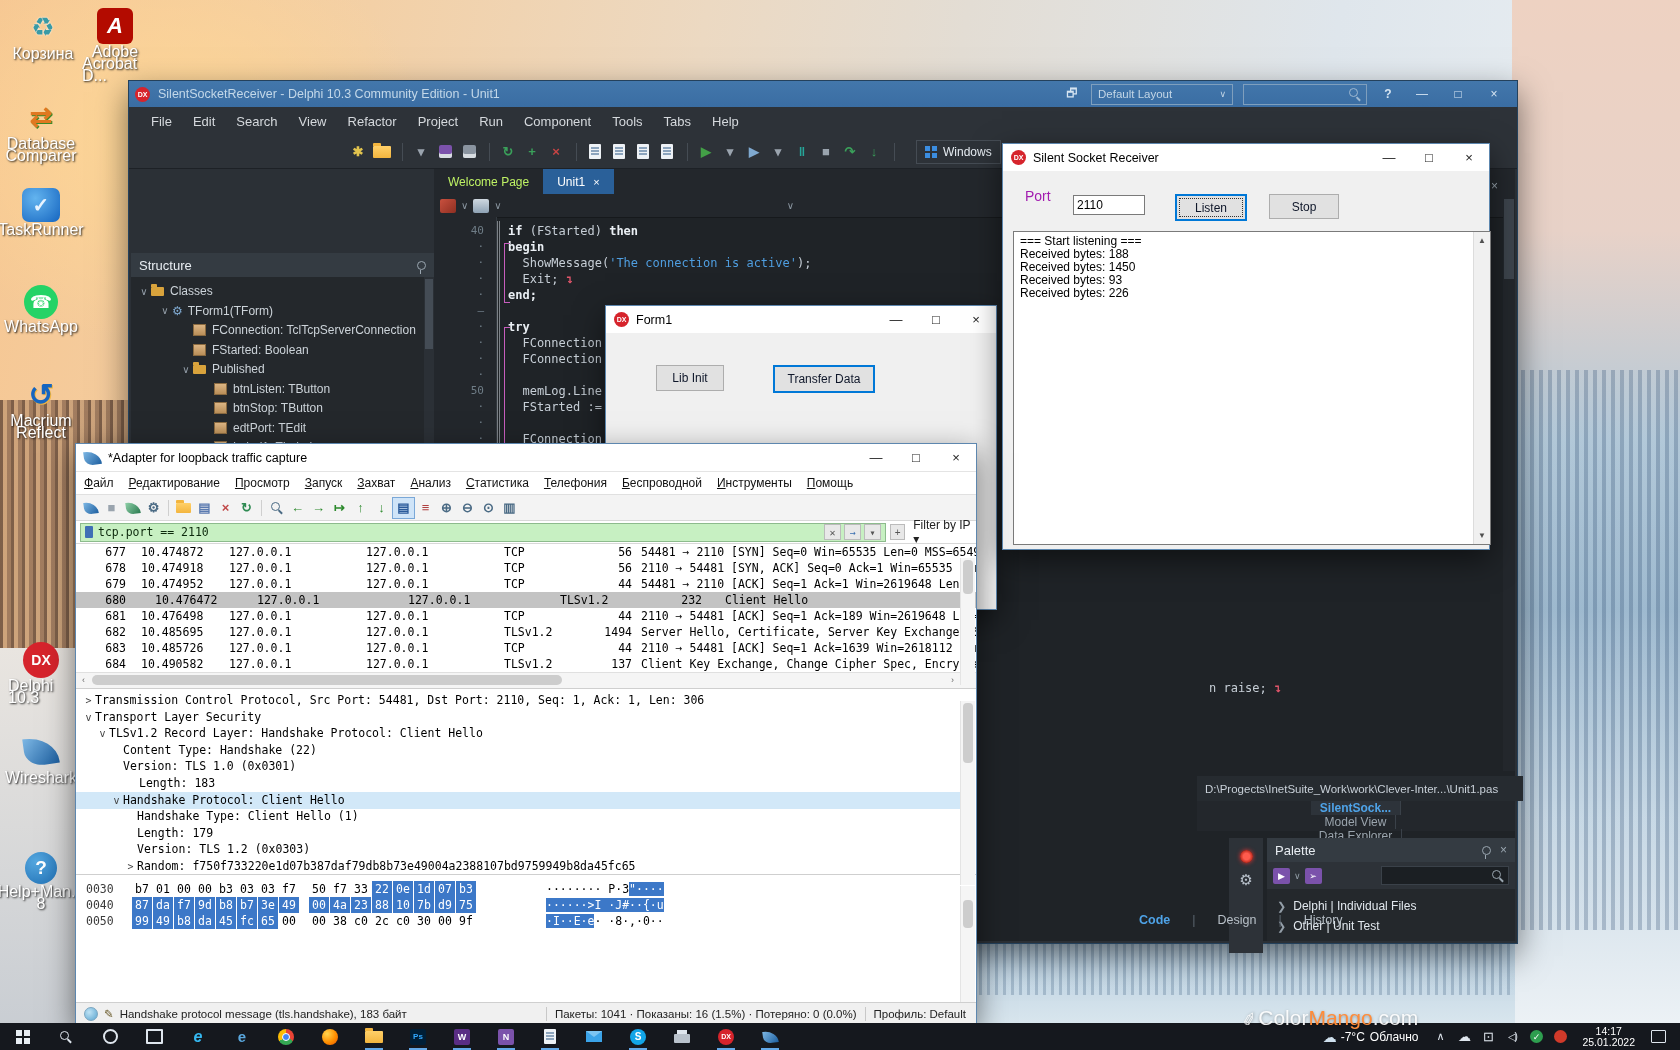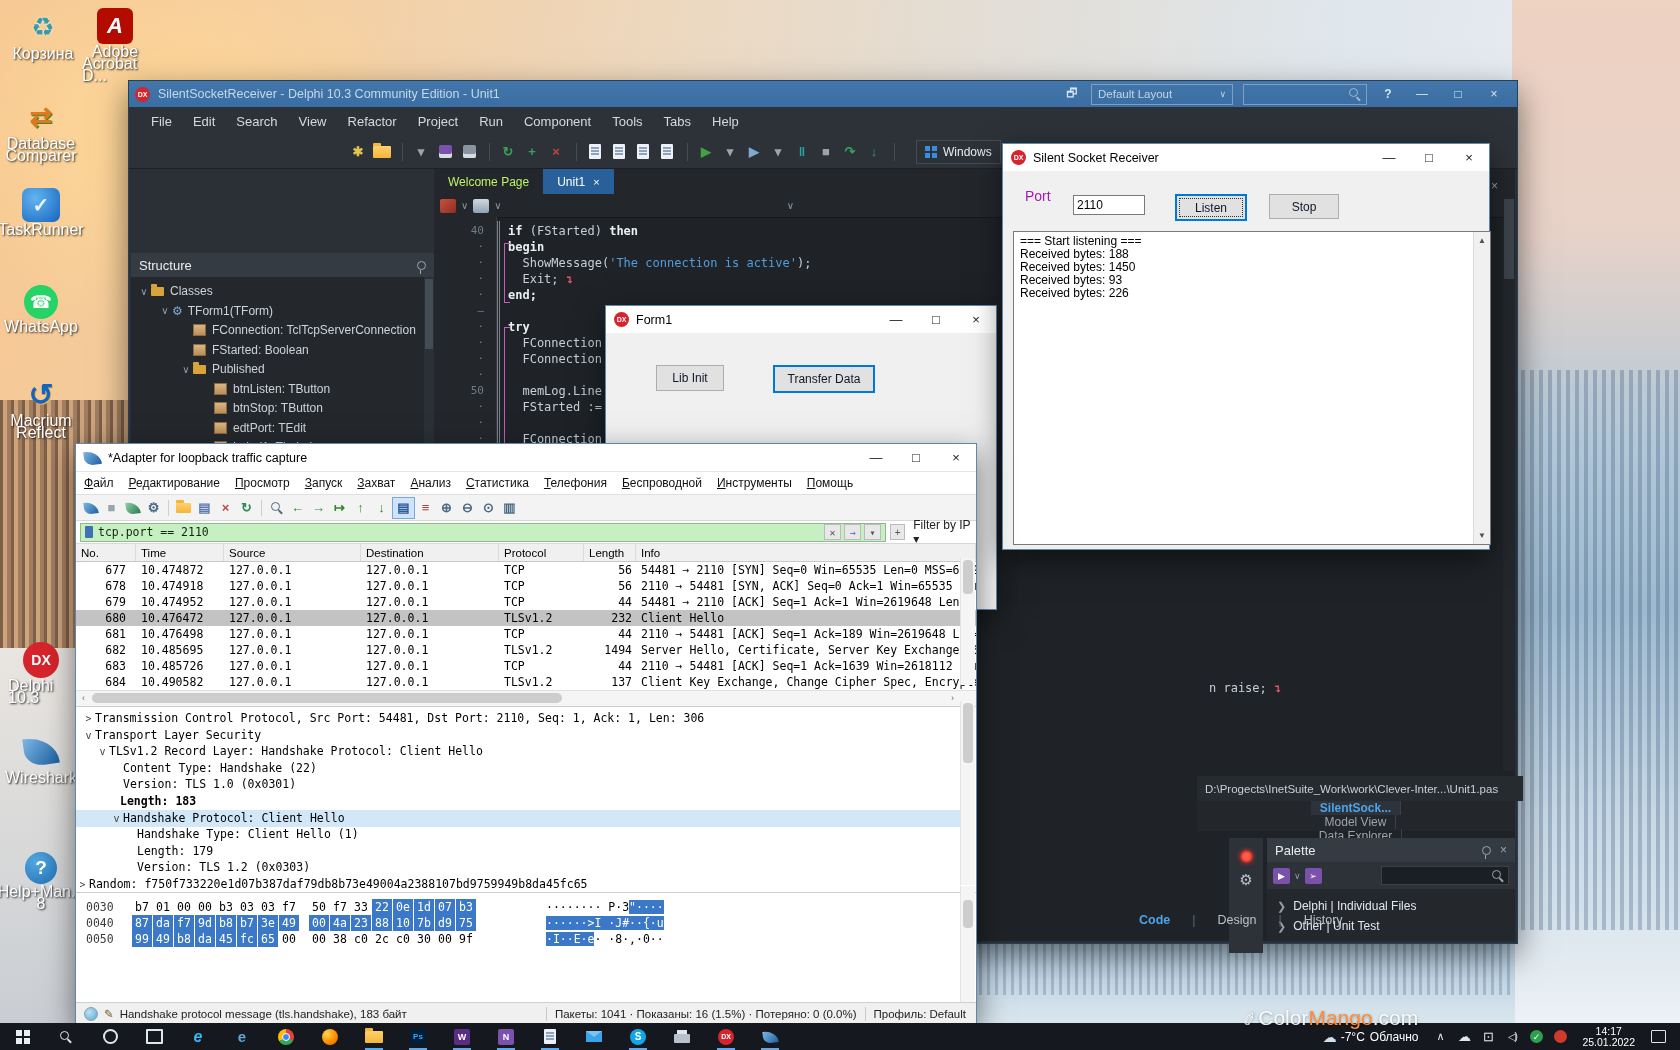--- a/index.html
+++ b/index.html
@@ -132,21 +132,21 @@
   #ws-filterbar{height:22px;display:flex;align-items:center;background:#fff;border-bottom:1px solid #d8d8d8;padding:0 4px;gap:4px;}
   #ws-filter{flex:0 0 796px;height:17px;background:#c7f0c2;border:1px solid #8dbb8d;display:flex;align-items:center;padding:0 4px;
     font-family:"DejaVu Sans Mono",monospace;font-size:11.5px;color:#0c290c;gap:5px;}
   .fbtn{font-size:10px;color:#555;background:#e8e8e8;border:1px solid #bbb;width:15px;height:14px;display:flex;align-items:center;justify-content:center;}
   #ws-filterip{font-size:12px;color:#222;margin-left:4px;}
   .ws-grid{display:grid;grid-template-columns:60px 88px 137px 138px 85px 52px 1fr;}
   #ws-cols{height:17px;background:#f0f0f0;border-bottom:1px solid #c8c8c8;font-size:11.5px;color:#000;align-items:center;}
   #ws-cols > div{border-right:1px solid #dcdcdc;padding-left:5px;height:100%;display:flex;align-items:center;}
   #ws-rows{position:relative;height:128px;overflow:hidden;font-family:"DejaVu Sans Mono",monospace;font-size:11.5px;}
   .pk{height:16px;line-height:16px;color:#000;white-space:nowrap;}
-  .pk.sel{background:#c3c3c3;}
+  .pk.sel{background:#c3c3c3;gap:14px;}
   .pk > div{overflow:hidden;padding-left:5px;}
   .pk .no{text-align:right;padding-right:10px;}
   .pk .len{text-align:right;padding-right:4px;}
   #ws-hscroll{height:15px;background:#f5f5f5;border-top:1px solid #e0e0e0;border-bottom:1px solid #cfcfcf;position:relative;}
   #ws-hscroll .hthumb{position:absolute;left:16px;top:2px;width:470px;height:10px;background:#cdcdcd;border-radius:5px;}
   #ws-hscroll .arr{position:absolute;top:0;width:15px;height:14px;display:flex;align-items:center;justify-content:center;font-size:9px;color:#666;}
   #ws-details{position:relative;height:185px;border-bottom:1px solid #cfcfcf;overflow:hidden;
     font-family:"DejaVu Sans Mono",monospace;font-size:11.5px;color:#000;}
   .dt{position:absolute;left:0;right:16px;height:17px;line-height:17px;white-space:pre;}
   .dt.hl{background:#d2e8f8;}
@@ -684,29 +684,20 @@
         <span>tcp.port == 2110</span>
         <span style="margin-left:auto;display:flex;gap:3px;">
           <span class="fbtn">✕</span>
           <span class="fbtn" style="color:#3a6fb0;">→</span>
           <span class="fbtn">▾</span>
         </span>
       </div>
       <span class="fbtn">+</span>
       <span id="ws-filterip"><span>Filter by IP</span> ▾</span>
     </div>
-    <div id="ws-cols" class="ws-grid">
-        <div>No.</div>
-        <div>Time</div>
-        <div>Source</div>
-        <div>Destination</div>
-        <div>Protocol</div>
-        <div>Length</div>
-        <div>Info</div>
-      </div>
     <div id="ws-rows">
         <div class="pk ws-grid">
           <div class="no">677</div>
           <div>10.474872</div>
           <div>127.0.0.1</div>
           <div>127.0.0.1</div>
           <div>TCP</div>
           <div class="len">56</div>
           <div>54481 → 2110 [SYN] Seq=0 Win=65535 Len=0 MSS=6549</div>
         </div>
@@ -778,26 +769,26 @@
       <span class="arr" style="left:0;">‹</span>
       <span class="hthumb"></span>
       <span class="arr" style="right:16px;">›</span>
     </div>
     <div id="ws-details">
         <div class="dt" style="top: 3px; padding-left: 6px;"><span class="ar">&gt;</span><span>Transmission Control Protocol, Src Port: 54481, Dst Port: 2110, Seq: 1, Ack: 1, Len: 306</span></div>
         <div class="dt" style="top: 19.6px; padding-left: 6px;"><span class="ar">v</span><span>Transport Layer Security</span></div>
         <div class="dt" style="top: 36.2px; padding-left: 20px;"><span class="ar">v</span><span>TLSv1.2 Record Layer: Handshake Protocol: Client Hello</span></div>
         <div class="dt" style="top: 52.8px; padding-left: 34px;"><span class="ar"></span><span>Content Type: Handshake (22)</span></div>
         <div class="dt" style="top: 69.4px; padding-left: 34px;"><span class="ar"></span><span>Version: TLS 1.0 (0x0301)</span></div>
-        <div class="dt" style="top: 86px; padding-left: 31px; font-weight: bold;"><span class="ar"></span><span>Length: 183</span></div>
+        <div class="dt" style="top: 86px; padding-left: 50px;"><span class="ar"></span><span>Length: 183</span></div>
         <div class="dt hl" style="top: 102.6px; padding-left: 34px;"><span class="ar">v</span><span>Handshake Protocol: Client Hello</span></div>
         <div class="dt" style="top: 119.2px; padding-left: 48px;"><span class="ar"></span><span>Handshake Type: Client Hello (1)</span></div>
         <div class="dt" style="top: 135.8px; padding-left: 48px;"><span class="ar"></span><span>Length: 179</span></div>
         <div class="dt" style="top: 152.4px; padding-left: 48px;"><span class="ar"></span><span>Version: TLS 1.2 (0x0303)</span></div>
-        <div class="dt" style="top: 169px; "><span class="ar">&gt;</span><span>Random: f750f733220e1d07b387daf79db8b73e49004a2388107bd9759949b8da45fc65</span></div>
+        <div class="dt" style="top: 169px; padding-left: 48px;"><span class="ar">&gt;</span><span>Random: f750f733220e1d07b387daf79db8b73e49004a2388107bd9759949b8da45fc65</span></div>
       </div>
     <div id="ws-hex">
         <div class="hx" style="top: 6px;"><span class="off">0030</span><span class="bts"><span class="hb">b7</span><span class="hb">01</span><span class="hb">00</span><span class="hb">00</span><span class="hb">b3</span><span class="hb">03</span><span class="hb">03</span><span class="hb">f7</span><span class="hb g8">50</span><span class="hb">f7</span><span class="hb">33</span><span class="hb hl">22</span><span class="hb hl">0e</span><span class="hb hl">1d</span><span class="hb hl">07</span><span class="hb hl">b3</span></span><span class="asc"><span>········ P·3</span><span class="ahl">"····</span></span></div>
         <div class="hx" style="top: 22px;"><span class="off">0040</span><span class="bts"><span class="hb hl">87</span><span class="hb hl">da</span><span class="hb hl">f7</span><span class="hb hl">9d</span><span class="hb hl">b8</span><span class="hb hl">b7</span><span class="hb hl">3e</span><span class="hb hl">49</span><span class="hb g8 hl">00</span><span class="hb hl">4a</span><span class="hb hl">23</span><span class="hb hl">88</span><span class="hb hl">10</span><span class="hb hl">7b</span><span class="hb hl">d9</span><span class="hb hl">75</span></span><span class="asc"><span class="ahl">······&gt;I ·J#··{·u</span></span></div>
         <div class="hx" style="top: 38px;"><span class="off">0050</span><span class="bts"><span class="hb hl">99</span><span class="hb hl">49</span><span class="hb hl">b8</span><span class="hb hl">da</span><span class="hb hl">45</span><span class="hb hl">fc</span><span class="hb hl">65</span><span class="hb">00</span><span class="hb g8">00</span><span class="hb">38</span><span class="hb">c0</span><span class="hb">2c</span><span class="hb">c0</span><span class="hb">30</span><span class="hb">00</span><span class="hb">9f</span></span><span class="asc"><span class="ahl">·I··E·e</span><span>· ·8·,·0··</span></span></div>
       </div>
     <div class="ws-vsb" style="top:114px;height:127px;">
         <span class="vt" style="top:2px;height:34px;"></span>
       </div>
     <div class="ws-vsb" style="top:257px;height:184px;">

